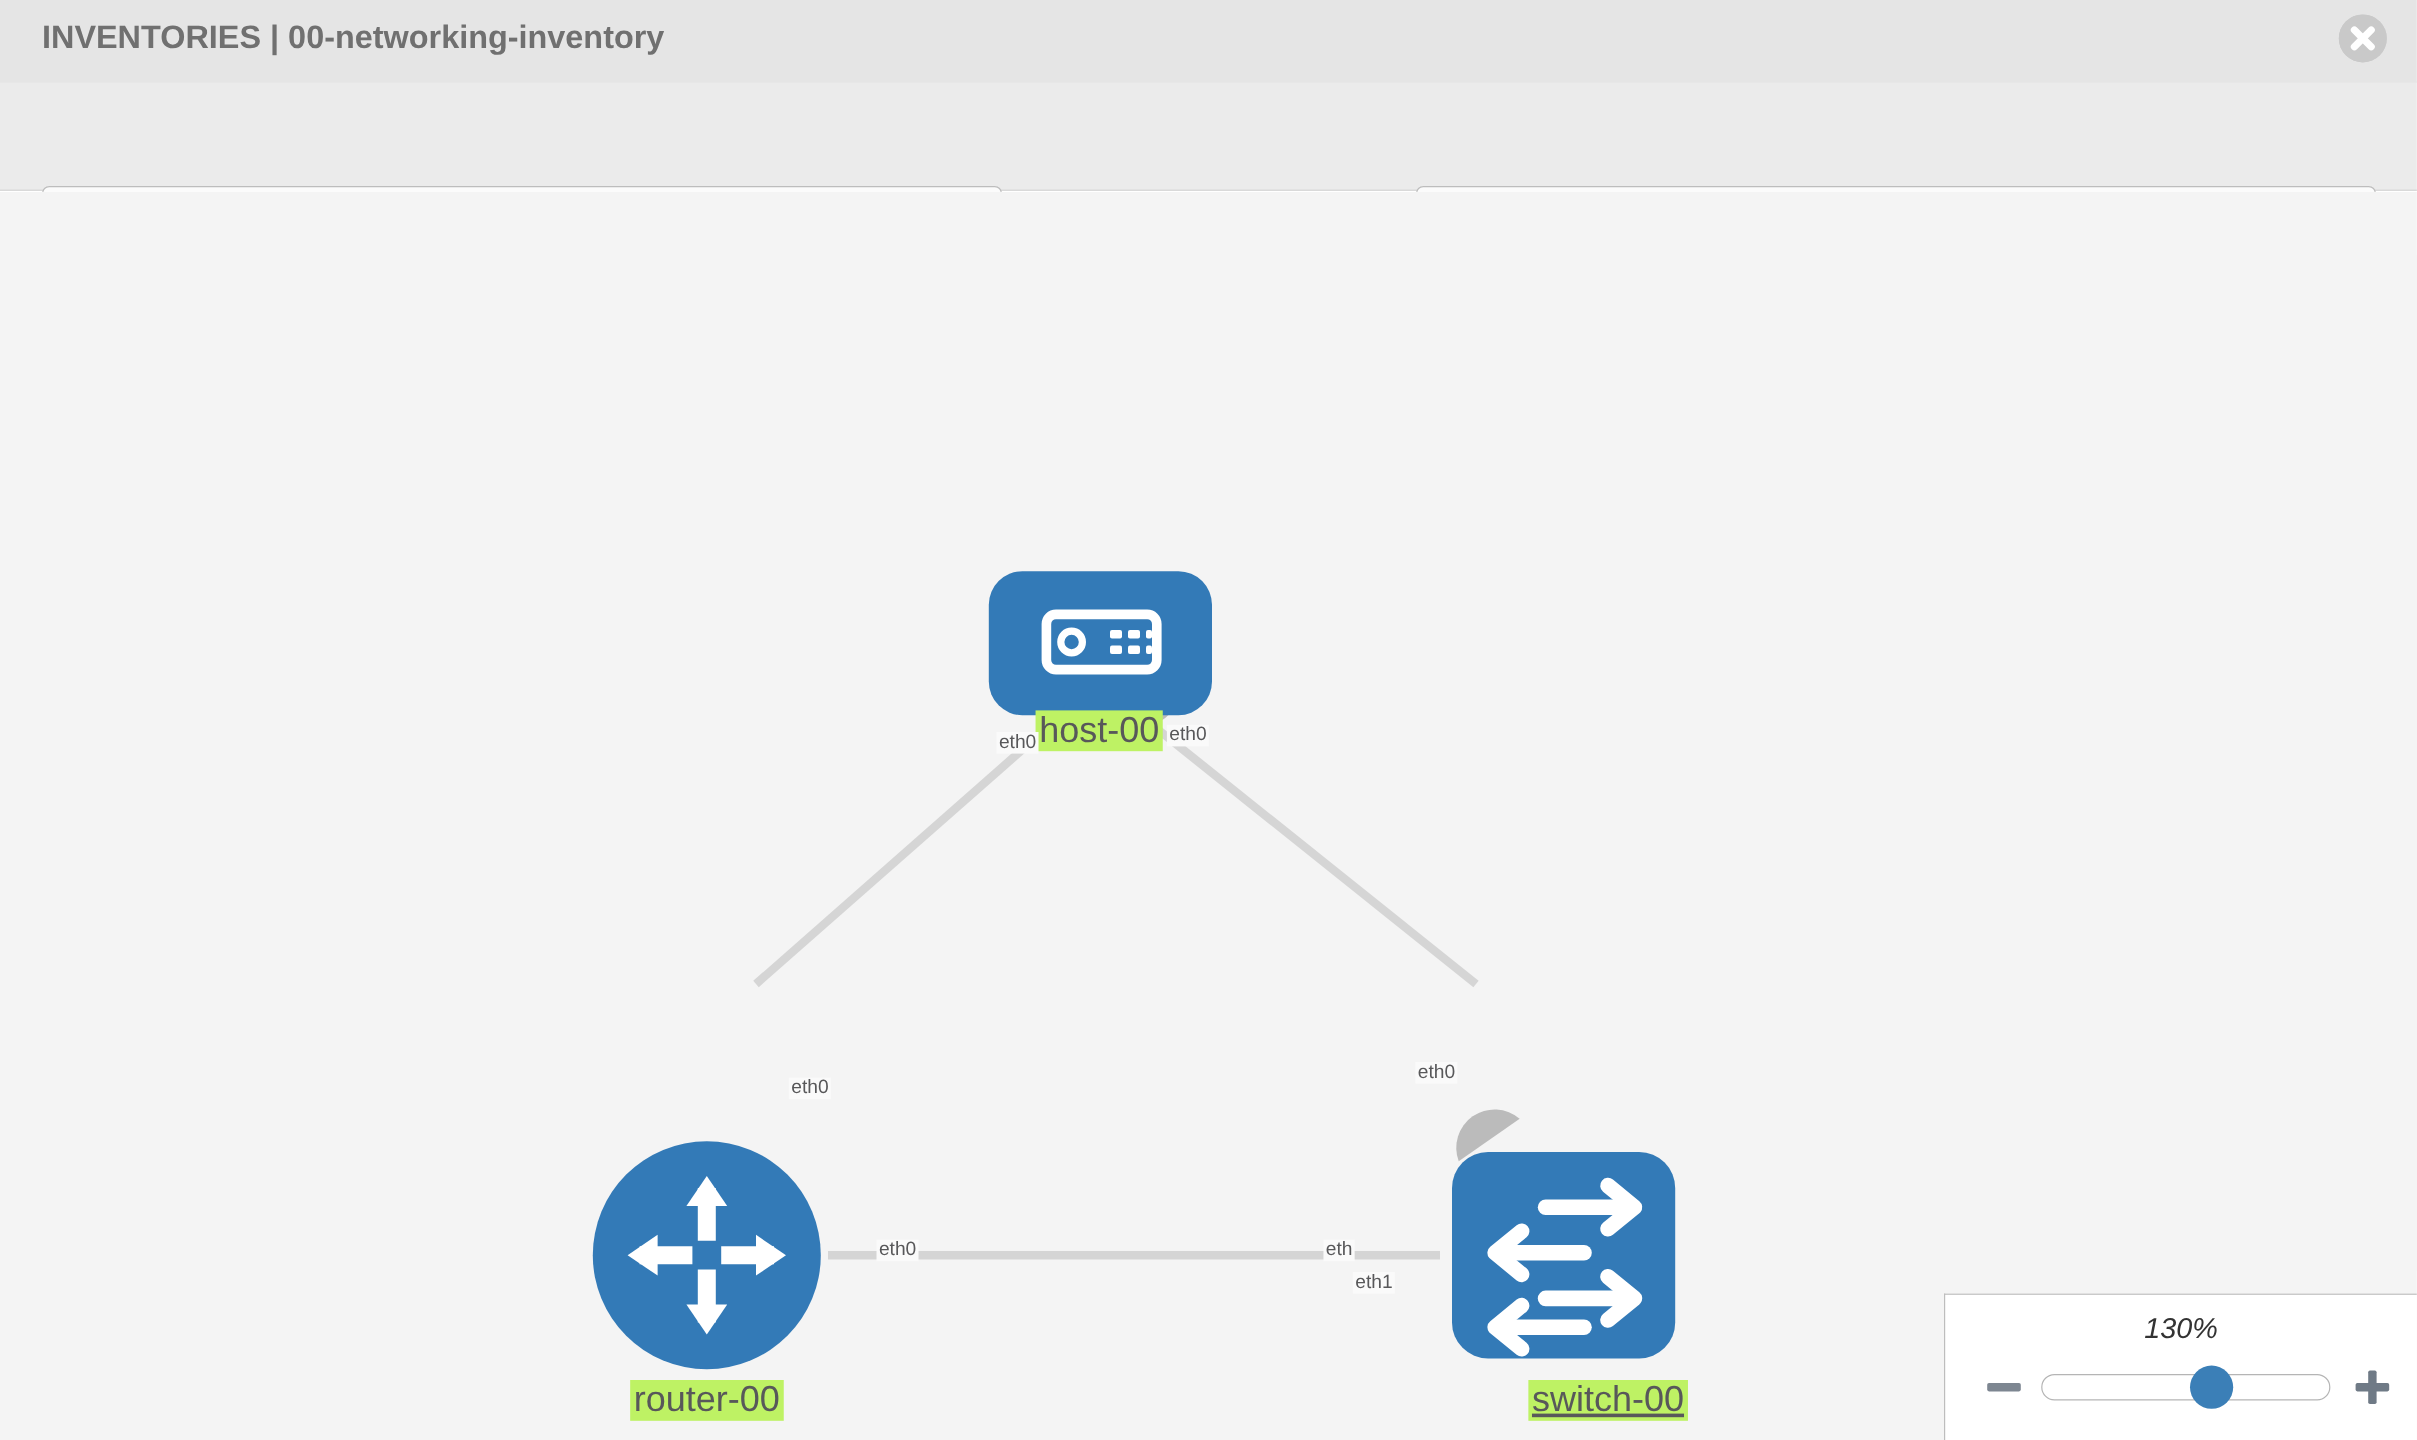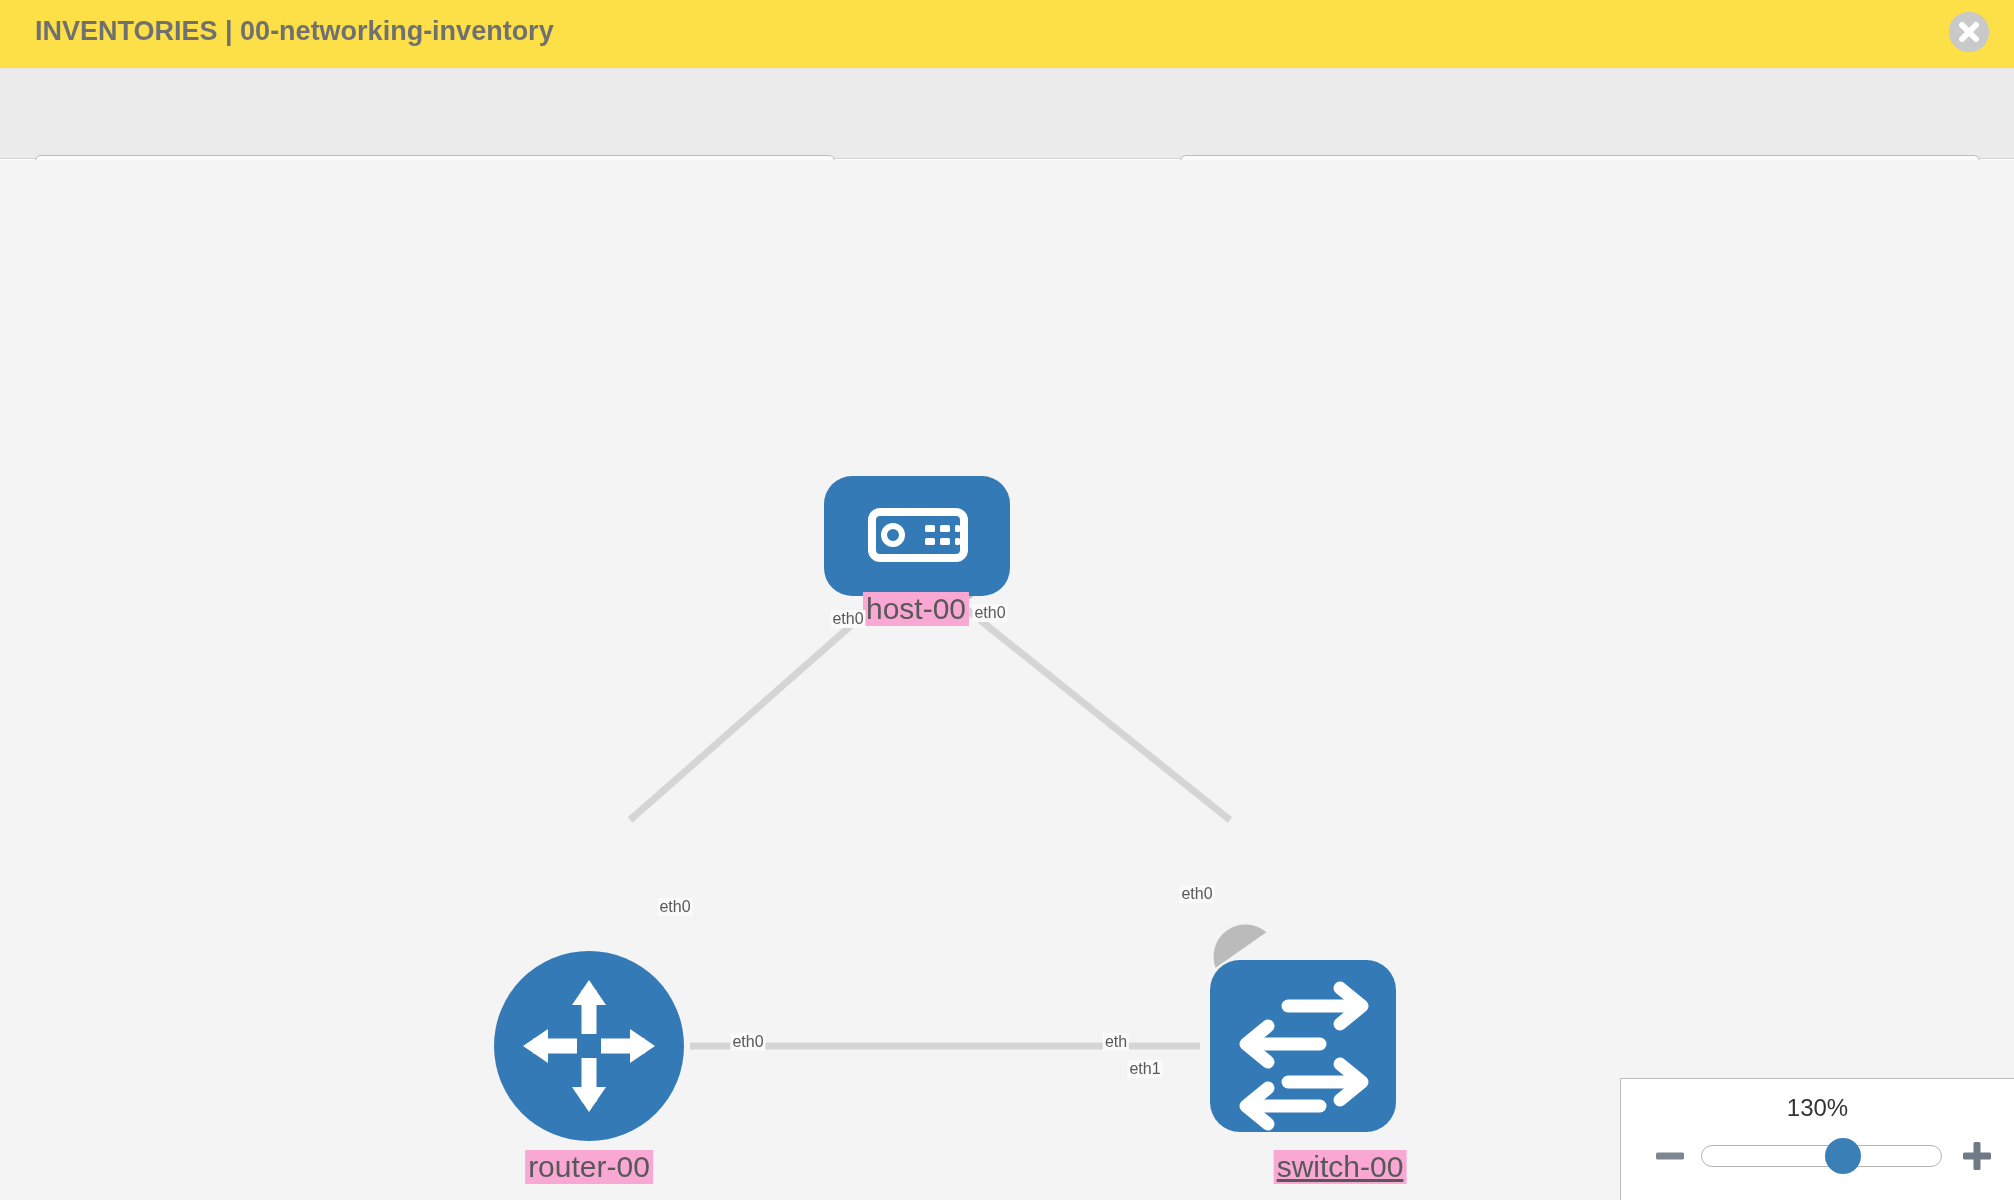--- a/index.html
+++ b/index.html
@@ -14,21 +14,21 @@
     overflow: hidden;
     position: relative;
   }
 
   
   .header {
     position: absolute;
     left: 0; top: 0;
     width: 2014px;
     height: 69px;
-    background: #fde047;
+    background: #e5e5e5;
     border-bottom: 1px solid #e6e6e6;
     box-sizing: border-box;
   }
   .page-title {
     position: absolute;
     left: 35px;
     top: 16px;
     font-size: 27px;
     font-weight: bold;
     color: #707070;
@@ -112,21 +112,21 @@
     left: 0; top: 0;
     width: 2014px;
     height: 1040px;
   }
 
   
   .node-label {
     position: absolute;
     font-size: 30px;
     color: #58585a;
-    background: #f9a8d4;
+    background: #bef264;
     padding: 0 3px;
     white-space: nowrap;
     transform: translateX(-50%);
   }
   .edge-label {
     position: absolute;
     font-size: 16px;
     color: #58585a;
     background: #fafafa;
     padding: 0 2px;
@@ -147,20 +147,21 @@
     border-bottom: none;
     box-sizing: border-box;
   }
   .zoom-level {
     position: absolute;
     top: 15px;
     left: 0; right: 0;
     text-align: center;
     font-size: 24px;
     color: #333333;
+    font-style: italic;
   }
   .zoom-row {
     position: absolute;
     top: 56px;
     left: 0; right: 0;
     height: 40px;
   }
   .zoom-minus, .zoom-plus {
     position: absolute;
     top: 4px;

